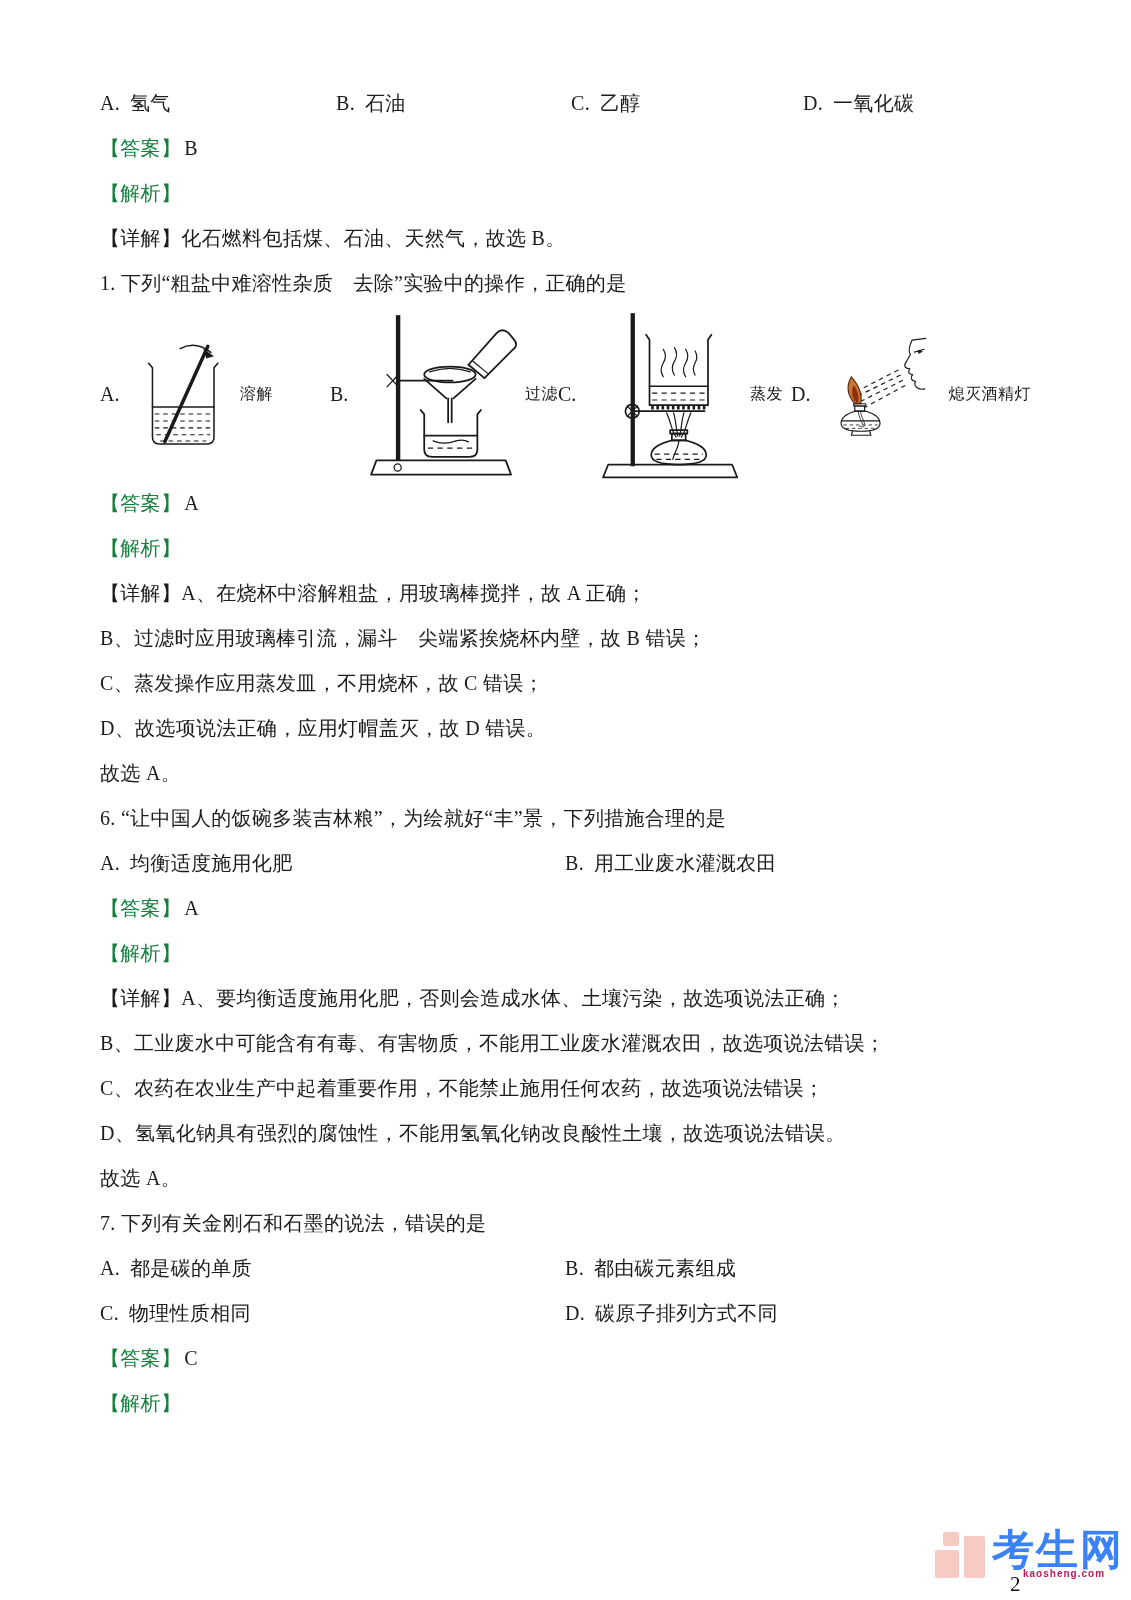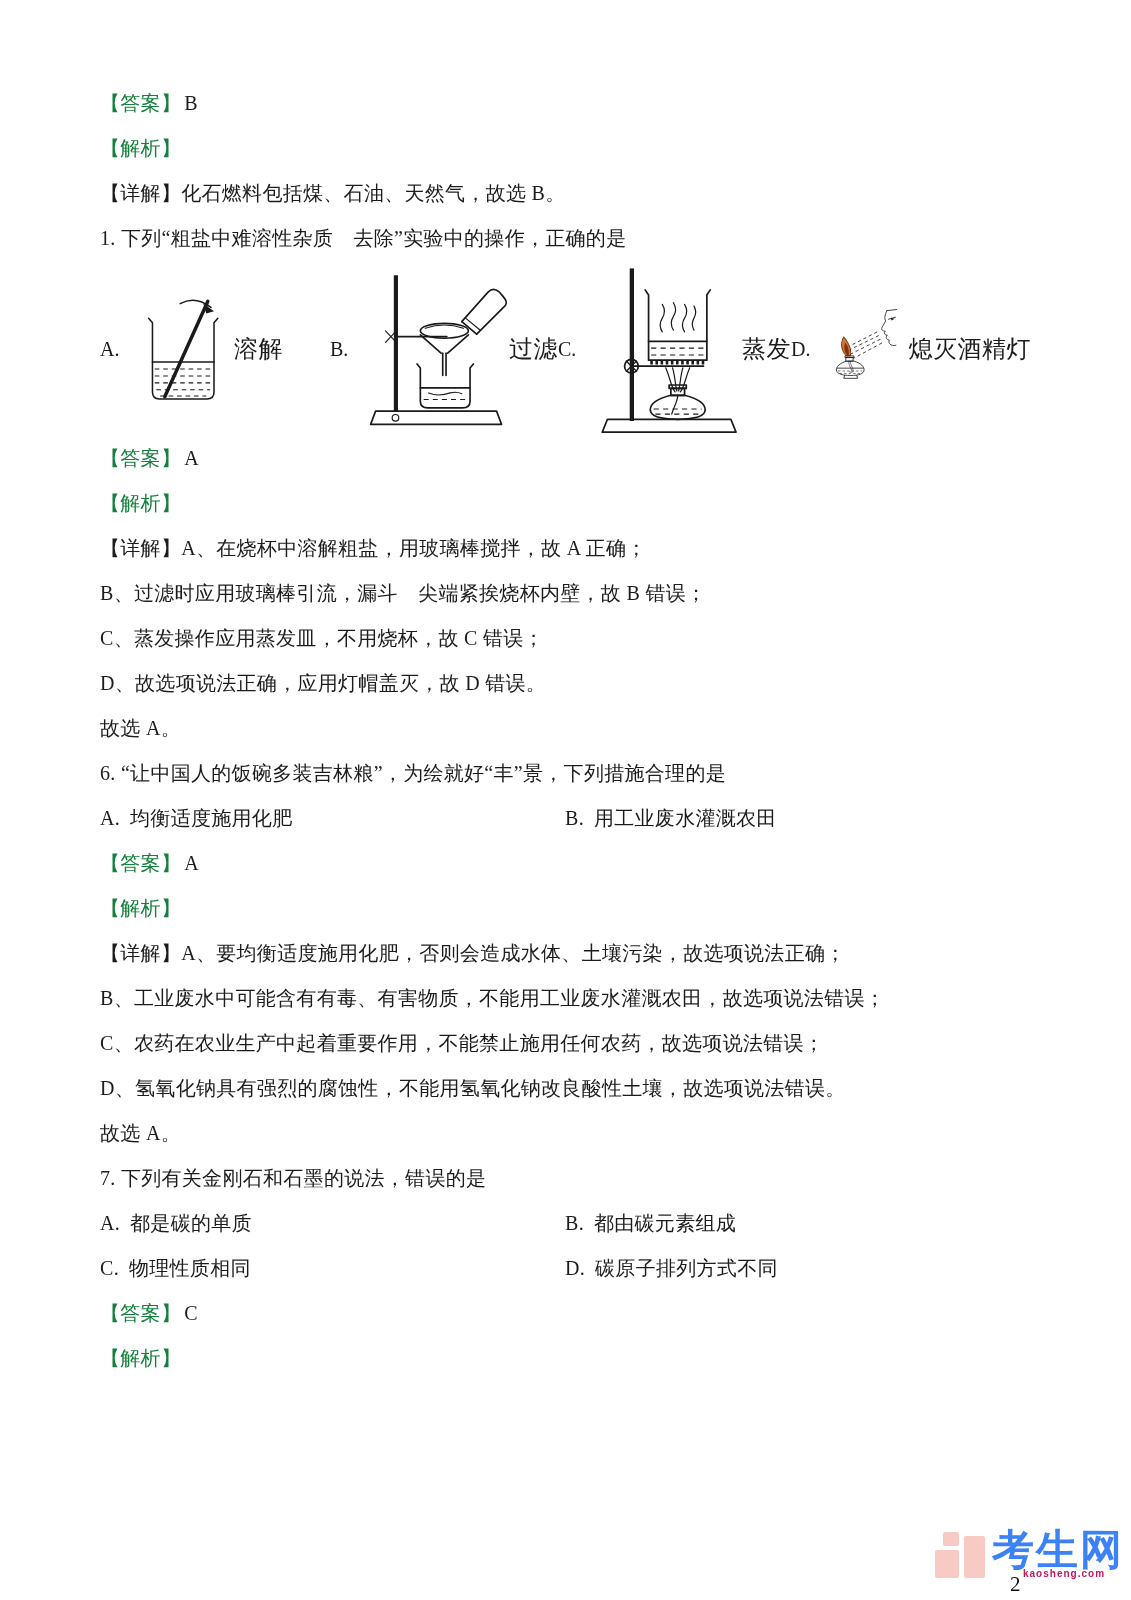--- a/index.html
+++ b/index.html
@@ -14,21 +14,21 @@
   
   .opt-row-4{display:grid;grid-template-columns:236px 235px 232px 1fr;margin:0 0 19px;}
   
   .opt-row-2{display:grid;grid-template-columns:465px 1fr;margin:0 0 19px;}
   .opt{font-size:20px;line-height:26px;letter-spacing:.3px;}
   .opt .key{margin-right:10px;}
   
   .fig-row{display:flex;align-items:center;height:172px;margin:0 0 10px;}
   .figure{display:flex;align-items:center;}
   .figure .fkey{font-size:20px;width:34px;flex:0 0 auto;}
-  .figure .fcap{font-size:24px;letter-spacing:.5px;flex:0 0 auto;}
+  .figure .fcap{font-size:16px;letter-spacing:.5px;margin-left:6px;flex:0 0 auto;}
   .fig-a{width:230px;}
   .fig-b{width:228px;}
   .fig-c{width:233px;}
   .fig-d{flex:1;}
   svg{display:block;}
   .sk{stroke:#1a1a1a;fill:none;stroke-width:2;stroke-linecap:round;stroke-linejoin:round;}
   .skthin{stroke:#1a1a1a;fill:none;stroke-width:1.4;stroke-linecap:round;}
   .dash{stroke:#1a1a1a;fill:none;stroke-width:1.4;stroke-dasharray:6 5;}
   
   .watermark{position:absolute;left:934px;top:1530px;width:190px;height:62px;}
@@ -41,20 +41,26 @@
            color:#3b82f6;letter-spacing:2px;font-family:"Liberation Sans","DejaVu Sans",sans-serif;}
   .wm-url{position:absolute;left:60px;top:38px;font-size:10px;font-weight:bold;color:#be185d;
           letter-spacing:1px;font-family:"Liberation Sans","DejaVu Sans",sans-serif;margin-left:29px;}
   .page-number{position:absolute;left:1010px;top:1572px;font-size:21px;color:#111;}
 </style>
 </head>
 <body>
 
 <div class="page">
 
+  <div class="opt-row-4">
+    <div class="opt"><span class="key">A.</span><span>氢气</span></div>
+    <div class="opt"><span class="key">B.</span><span>石油</span></div>
+    <div class="opt"><span class="key">C.</span><span>乙醇</span></div>
+    <div class="opt"><span class="key">D.</span><span>一氧化碳</span></div>
+  </div>
 
   <p class="line"><span class="blue">【答案】</span><span class="ans-val">B</span></p>
   <p class="line"><span class="blue">【解析】</span></p>
   <p class="line">【详解】化石燃料包括煤、石油、天然气，故选 B。</p>
 
   <p class="line" style="margin-bottom:12px;">1. 下列“粗盐中难溶性杂质　去除”实验中的操作，正确的是</p>
 
   <div class="fig-row">
 
     <div class="figure fig-a">

